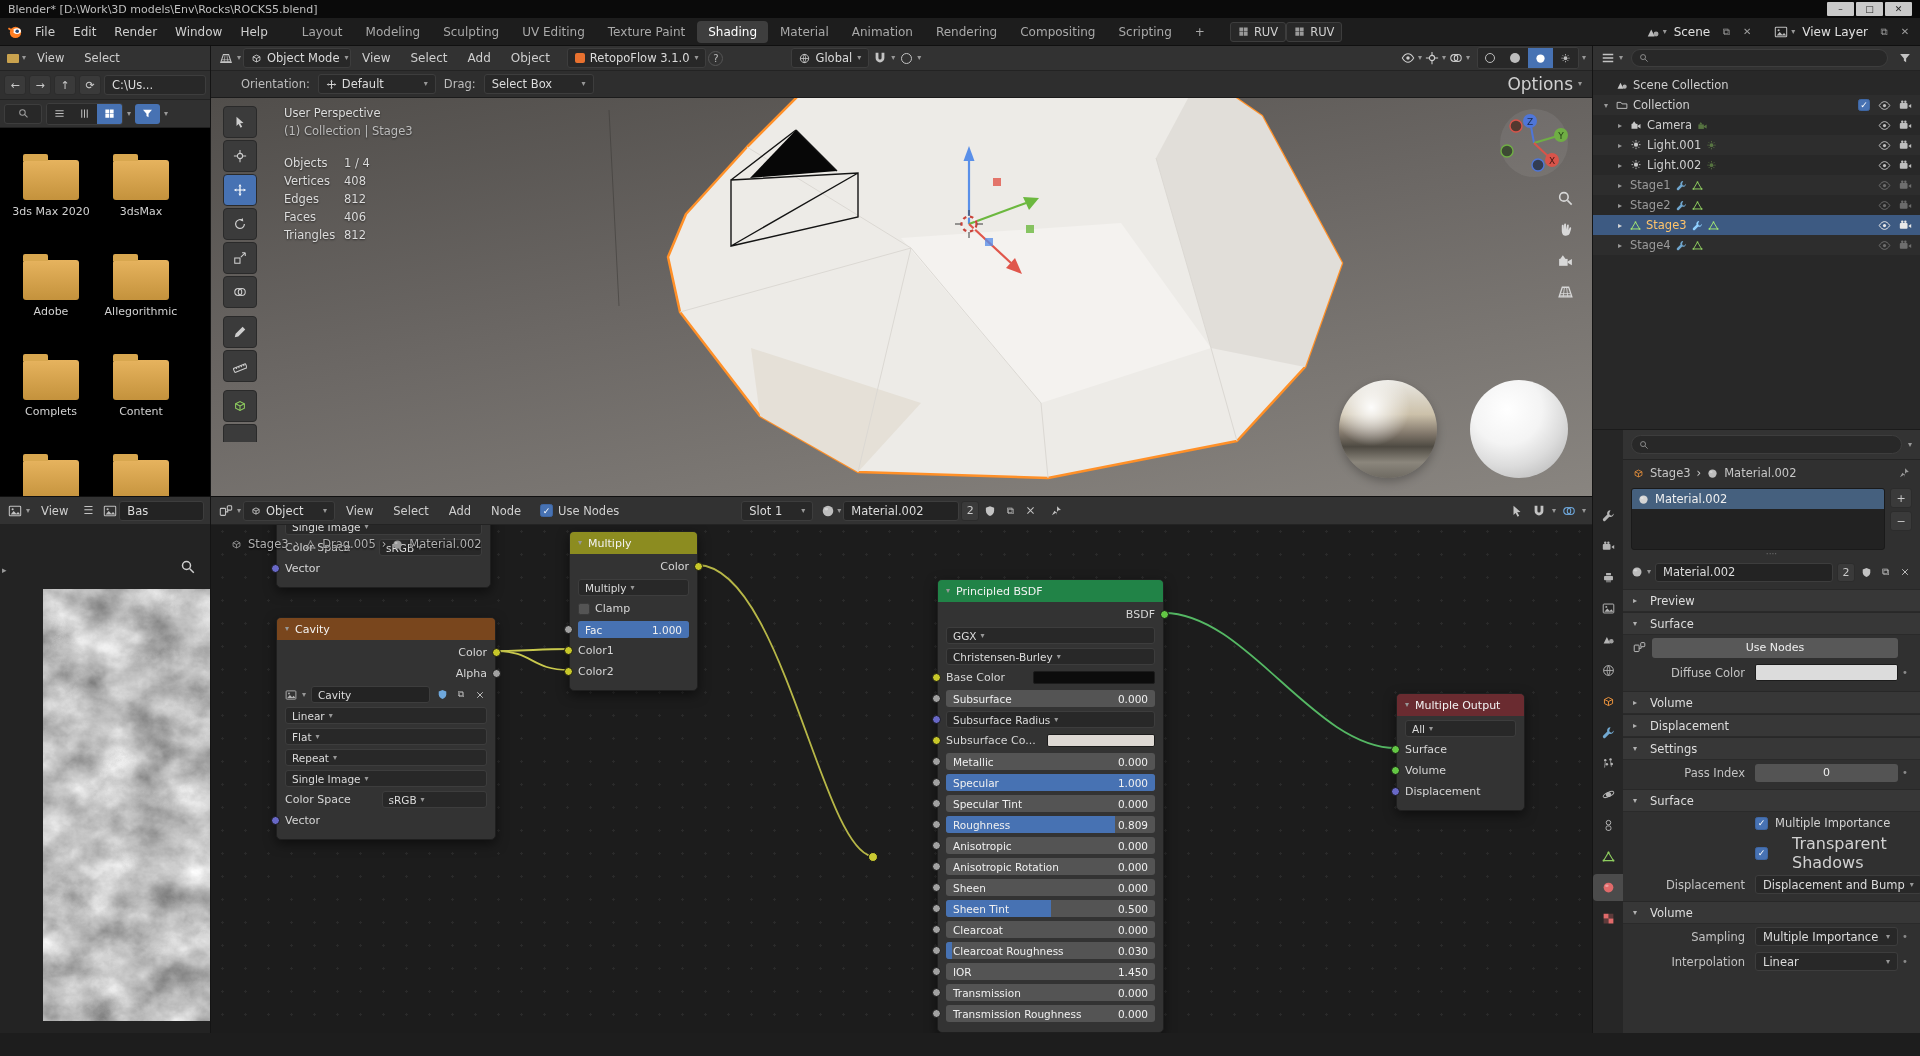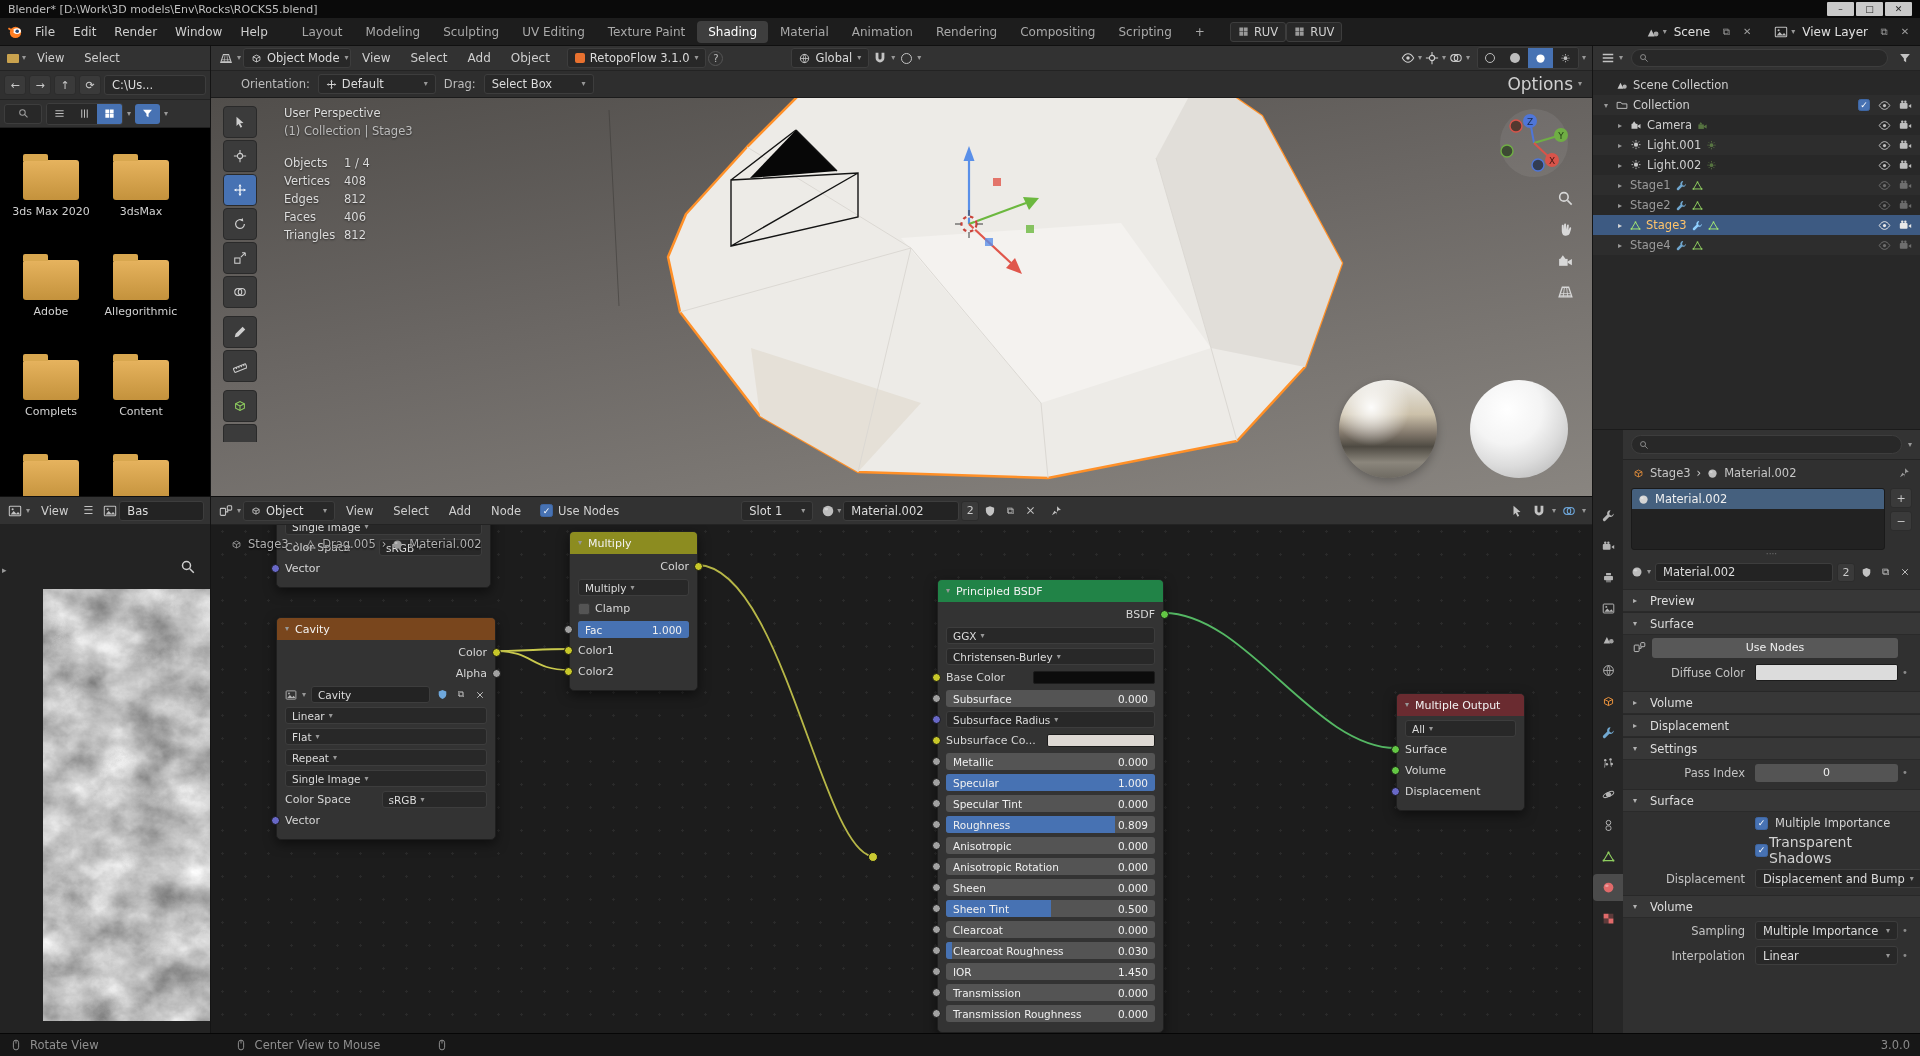--- a/index.html
+++ b/index.html
@@ -1435,21 +1435,21 @@
         <span class="cb on">
             <span>✓</span>
           </span>
         <span style="margin-left:7px;font-size:11.5px;color:#d2d2d2">Multiple Importance</span>
       </div>
       <div class="prow" style="min-height:22px">
         <span class="plabel"></span>
         <span class="cb on">
             <span>✓</span>
           </span>
-        <span style="margin-left:1px;font-size:14px;color:#d2d2d2">Transparent Shadows</span>
+        <span style="margin-left:24px;font-size:16px;color:#d2d2d2">Transparent Shadows</span>
       </div>
       <div class="prow">
         <span class="plabel">Displacement</span>
         <span class="dd" style="flex:1;height:19px">
           <span>Displacement and Bump</span>
           <span class="cv grow" style="text-align:right">▾</span>
         </span>
 
       </div>
       <div class="sect" style="margin-top:4px">
@@ -1468,30 +1468,14 @@
         <span class="plabel">Interpolation</span>
         <span class="dd" style="flex:1;height:19px">
           <span>Linear</span>
           <span class="cv grow" style="text-align:right">▾</span>
         </span>
         <span class="pdot">•</span>
       </div>
     </div>
   </div>
 
-  <div class="abs" id="statusbar" style="left:0;top:1033px;width:1920px;height:23px">
-    <svg class="oi" style="width:12px;height:12px;color:#8f8f8f">
-        <use href="#i-mouse"></use>
-      </svg>
-    <span>Rotate View</span>
-    <span style="width:120px"></span>
-    <svg class="oi" style="width:12px;height:12px;color:#8f8f8f">
-        <use href="#i-mouse"></use>
-      </svg>
-    <span>Center View to Mouse</span>
-    <span style="width:40px"></span>
-    <svg class="oi" style="width:12px;height:12px;color:#8f8f8f">
-        <use href="#i-mouse"></use>
-      </svg>
-    <span style="margin-left:auto;color:#8a8a8a">3.0.0</span>
-  </div>
 
 </div>
 
 </body></html>

